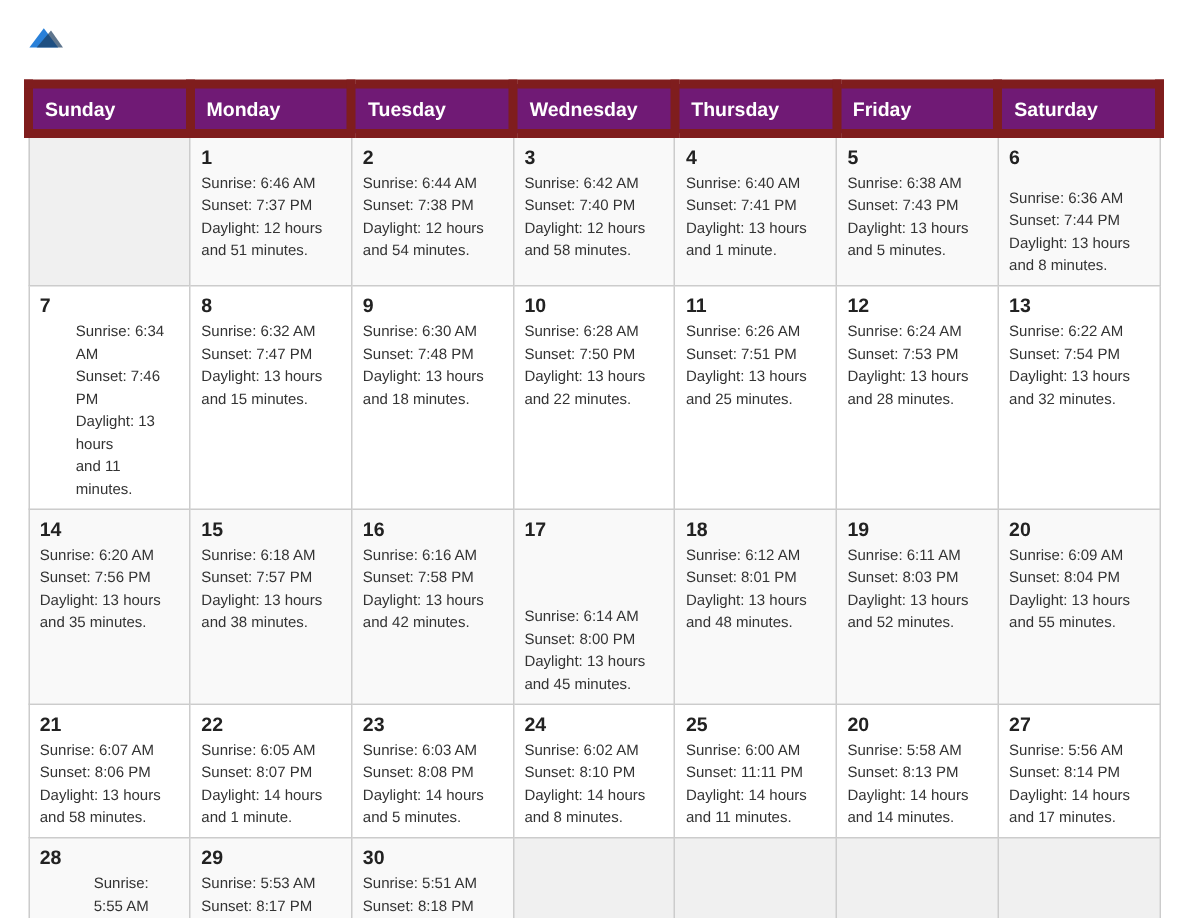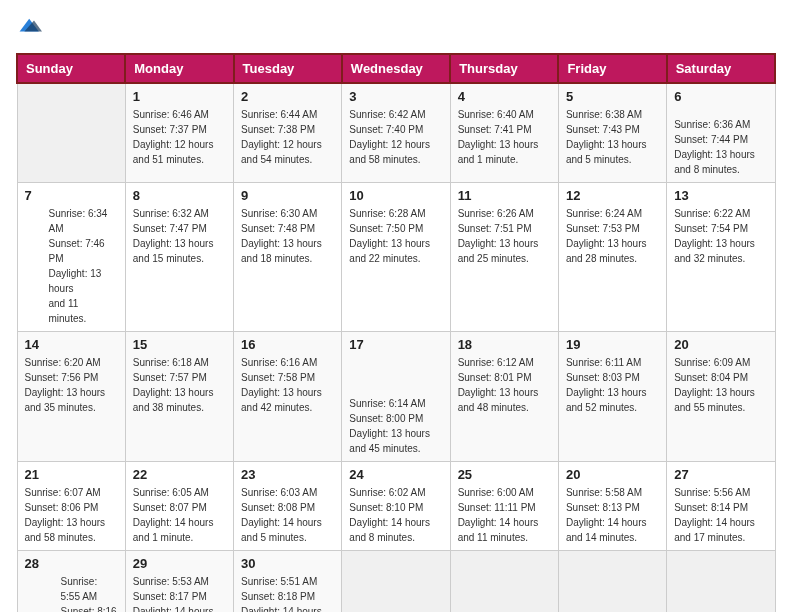--- a/index.html
+++ b/index.html
@@ -44,27 +44,27 @@
     }
     .location {
       font-size: 15px;
       color: #444;
     }
     table {
       width: 100%;
       border-collapse: collapse;
     }
     thead tr th {
-      background: #be185d;
+      background: #701a75;
       color: #fff;
       font-size: 13px;
       font-weight: bold;
       padding: 6px 8px;
       text-align: left;
-      border: 2px solid #7f1d1d;
+      border: 6px solid #7f1d1d;
     }
     tbody tr td {
       border: 1px solid #ccc;
       vertical-align: top;
       padding: 5px 7px;
       font-size: 10.5px;
       color: #222;
       min-height: 80px;
       width: 14.28%;
     }

